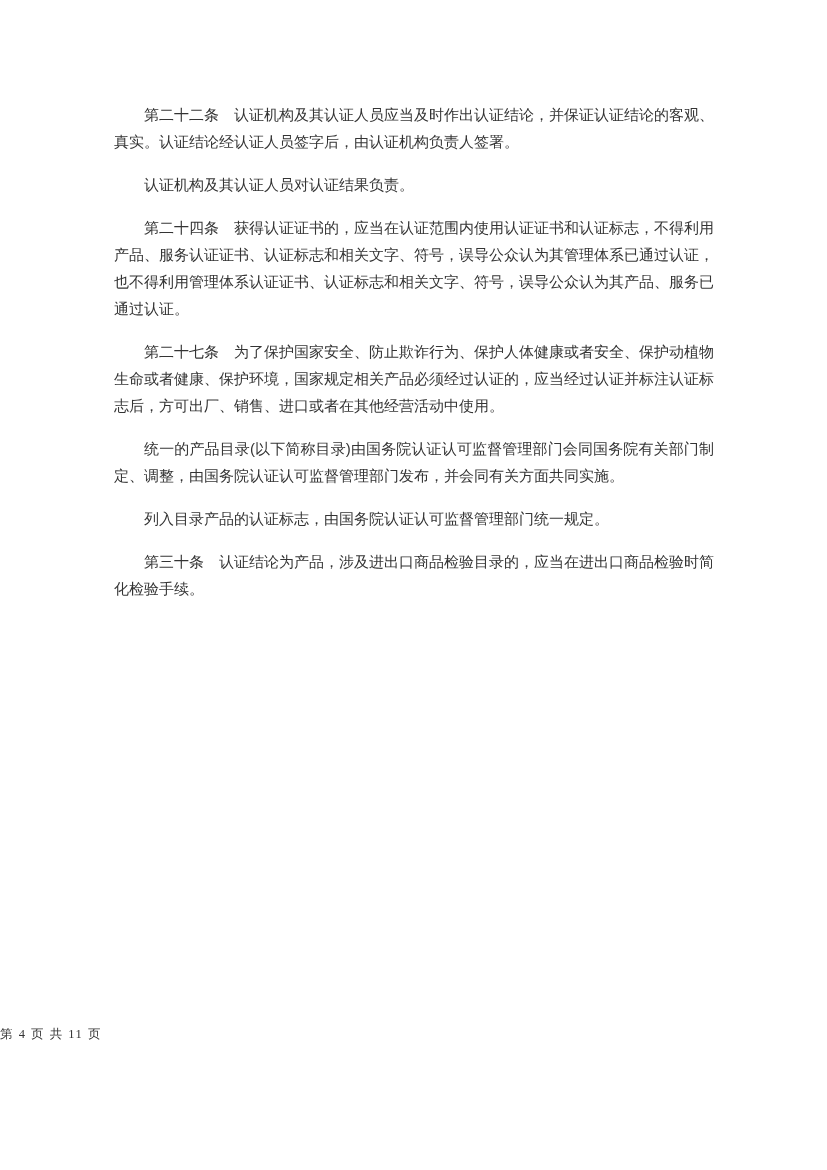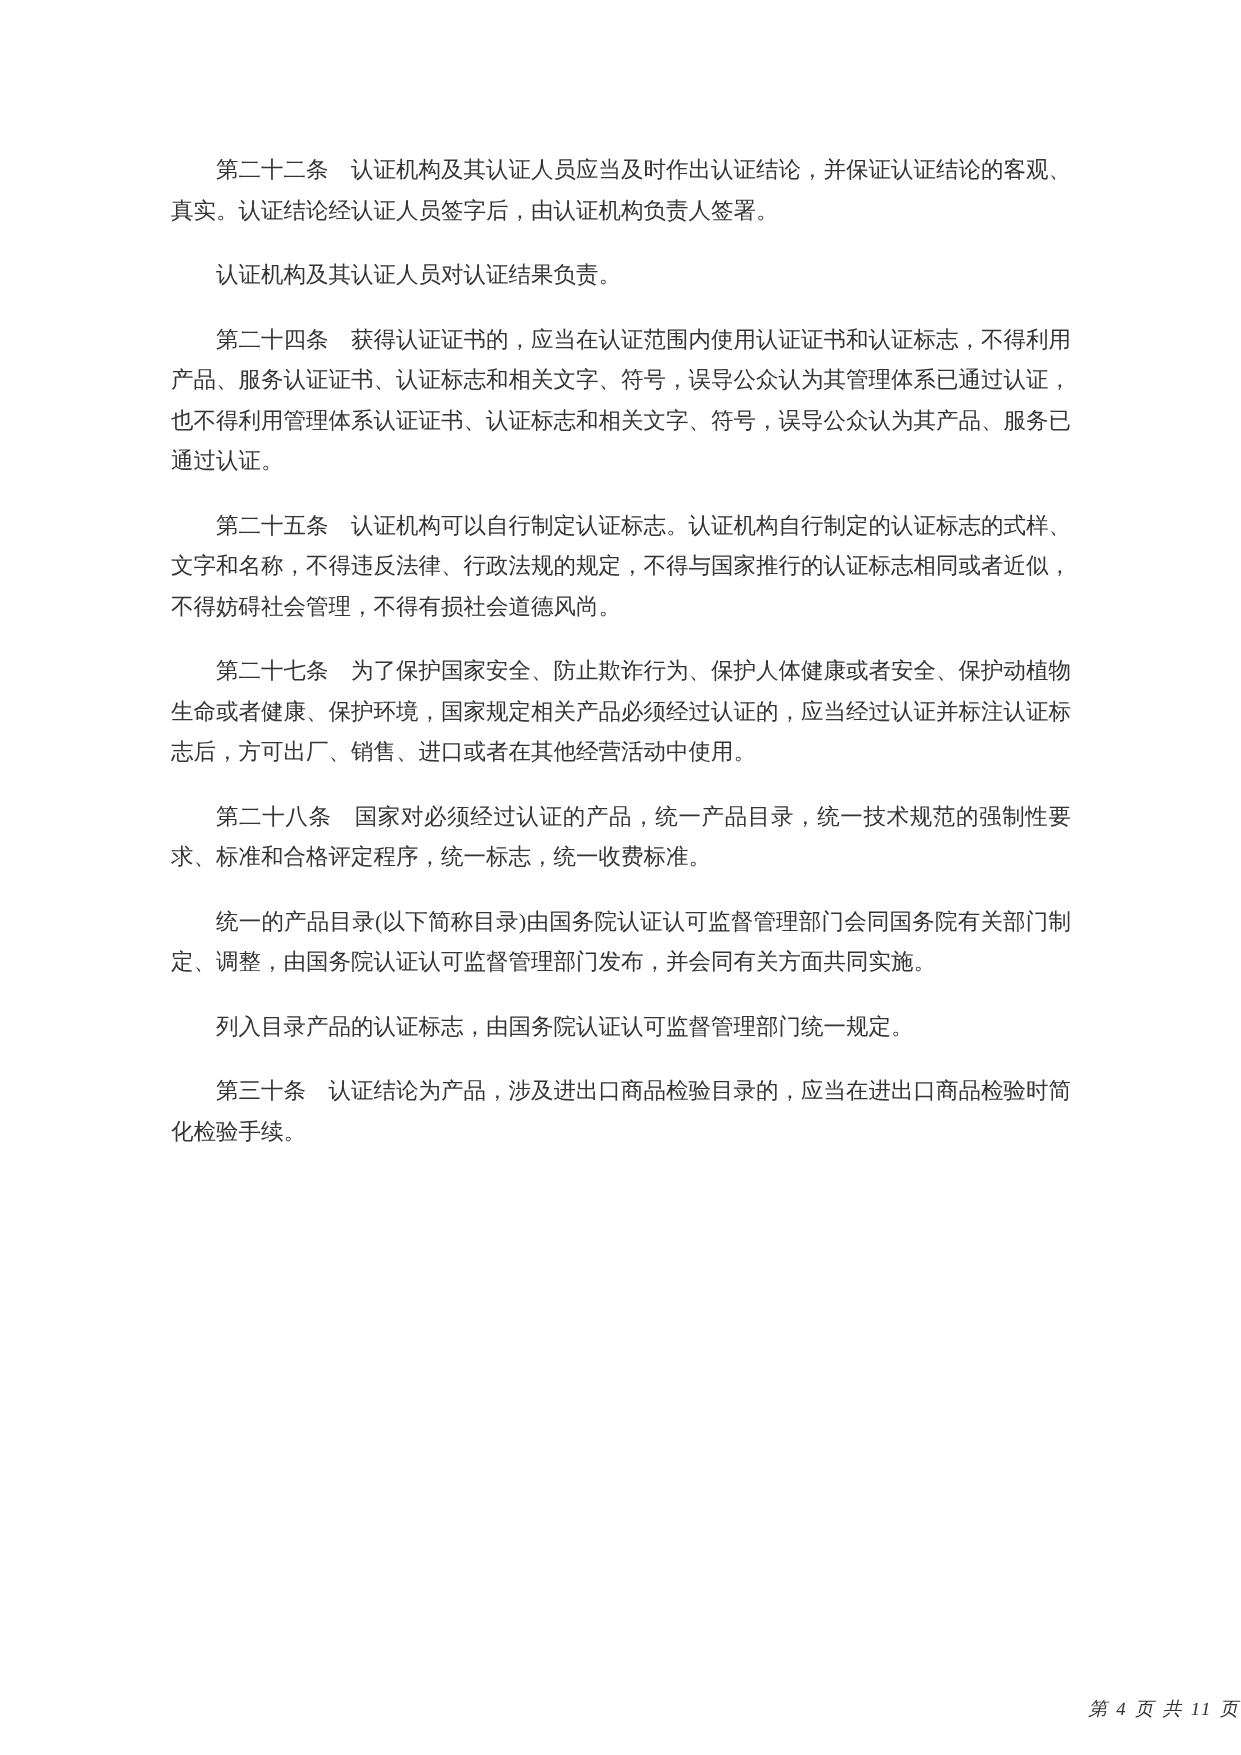--- a/index.html
+++ b/index.html
@@ -15,54 +15,51 @@
     overflow: hidden;
   }
   .content {
     position: absolute;
     top: 101px;
     left: 114px;
     width: 600px;
   }
   .content p {
     margin: 0 0 16px 0;
-    font-family: Liberation Serif, serif;
+    font-family: Liberation Sans, sans-serif;
     font-size: 15px;
     line-height: 27px;
     color: #343434;
     text-align: justify;
     text-indent: 2em;
     word-break: break-all;
   }
   .footer {
     position: absolute;
-    top: 1130px;
+    top: 1024px;
     left: 0;
     right: 0;
-    text-align: right;
-    font-style: italic;
+    text-align: left;
   }
   .footer span {
     font-family: "Liberation Serif", "DejaVu Serif", serif;
     font-size: 12.5px;
     color: #343434;
     letter-spacing: 1.5px;
   }
 </style>
 </head>
 <body>
 
 <div class="page">
   <div class="content">
     <p>第二十二条　认证机构及其认证人员应当及时作出认证结论，并保证认证结论的客观、真实。认证结论经认证人员签字后，由认证机构负责人签署。</p>
     <p>认证机构及其认证人员对认证结果负责。</p>
     <p>第二十四条　获得认证证书的，应当在认证范围内使用认证证书和认证标志，不得利用产品、服务认证证书、认证标志和相关文字、符号，误导公众认为其管理体系已通过认证，也不得利用管理体系认证证书、认证标志和相关文字、符号，误导公众认为其产品、服务已通过认证。</p>
-    <p>第二十五条　认证机构可以自行制定认证标志。认证机构自行制定的认证标志的式样、文字和名称，不得违反法律、行政法规的规定，不得与国家推行的认证标志相同或者近似，不得妨碍社会管理，不得有损社会道德风尚。</p>
     <p>第二十七条　为了保护国家安全、防止欺诈行为、保护人体健康或者安全、保护动植物生命或者健康、保护环境，国家规定相关产品必须经过认证的，应当经过认证并标注认证标志后，方可出厂、销售、进口或者在其他经营活动中使用。</p>
-    <p>第二十八条　国家对必须经过认证的产品，统一产品目录，统一技术规范的强制性要求、标准和合格评定程序，统一标志，统一收费标准。</p>
     <p>统一的产品目录(以下简称目录)由国务院认证认可监督管理部门会同国务院有关部门制定、调整，由国务院认证认可监督管理部门发布，并会同有关方面共同实施。</p>
     <p>列入目录产品的认证标志，由国务院认证认可监督管理部门统一规定。</p>
     <p>第三十条　认证结论为产品，涉及进出口商品检验目录的，应当在进出口商品检验时简化检验手续。</p>
   </div>
   <div class="footer">
     <span>第 4 页 共 11 页</span>
   </div>
 </div>
 
 </body></html>

